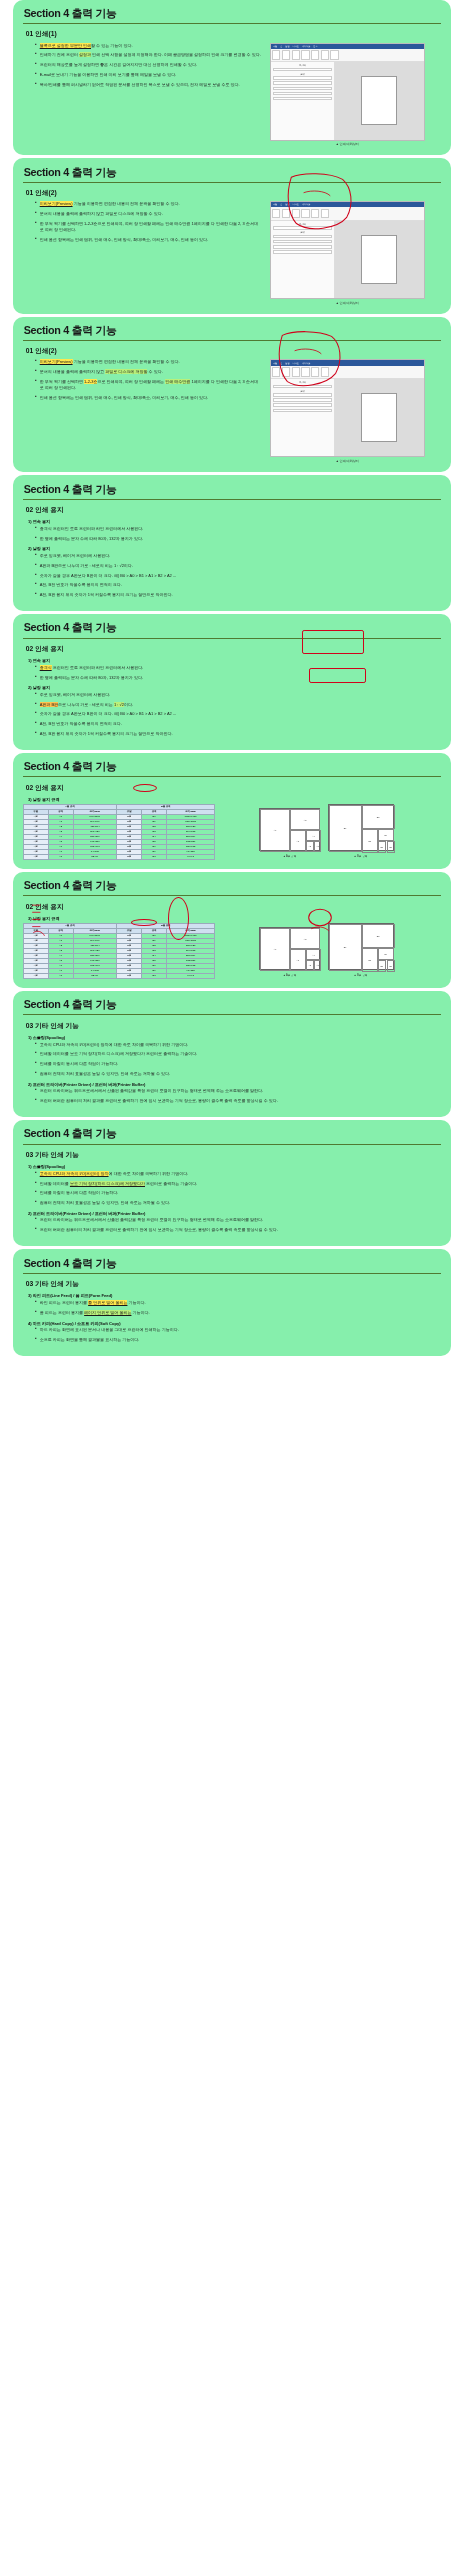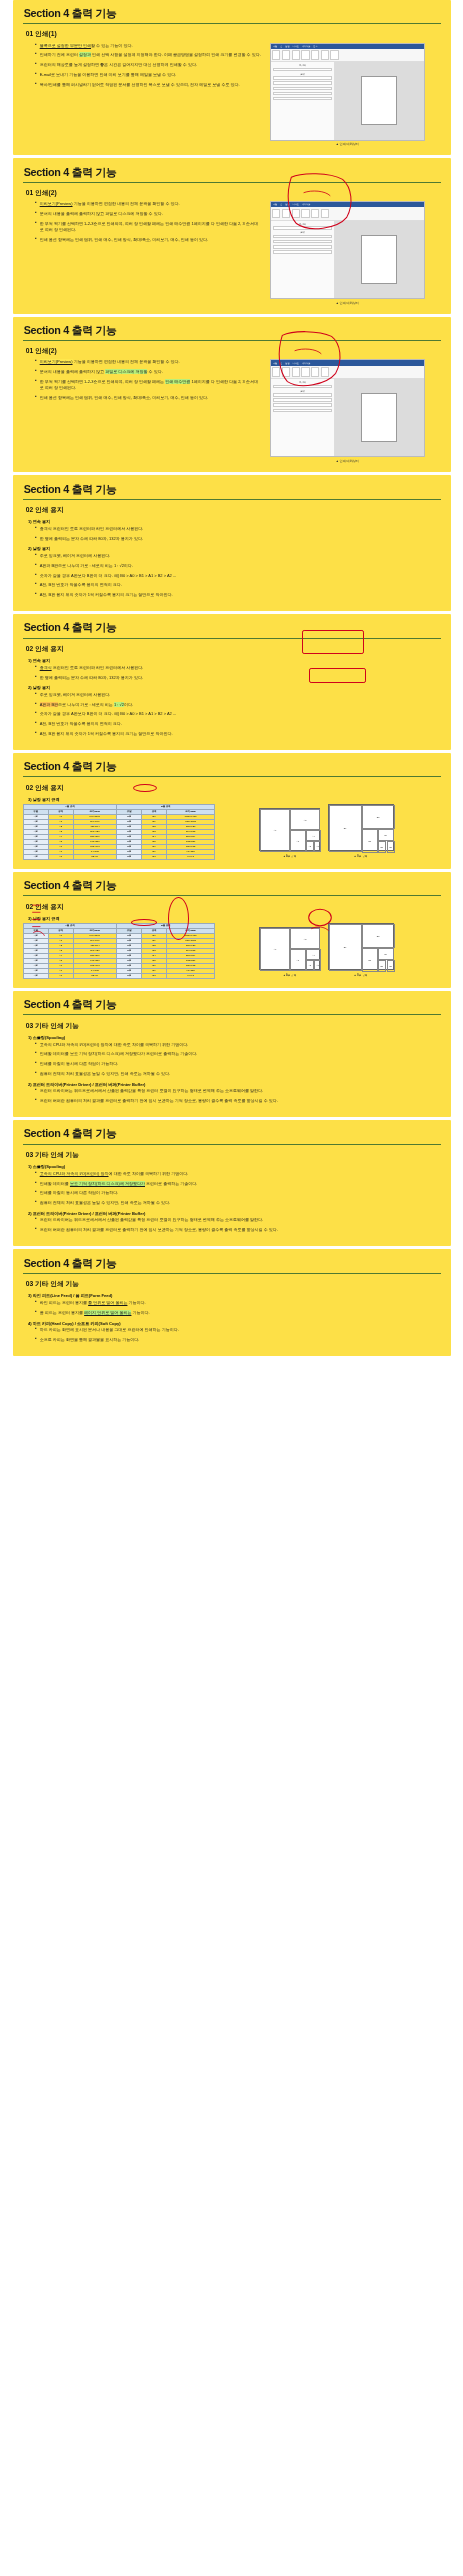--- a/index.html
+++ b/index.html
@@ -13,22 +13,22 @@
     position: relative;
   }
   .slide {
     width: 464px;
     background: #ffffff;
     padding: 0 0 3.1px 0;
     position: relative;
   }
   .slide-inner {
     margin: 0 13.4px;
-    background: #fde047;
-    border-radius: 1px;
+    background: #86efac;
+    border-radius: 10px;
     padding: 7.2px 9.3px 9.3px 9.3px;
     position: relative;
     min-height: 77px;
   }
   .slide-title {
     font-size: 10.8px;
     font-weight: bold;
     color: #1a1a1a;
     letter-spacing: -0.3px;
     margin: 0 0 2.1px 1px;

